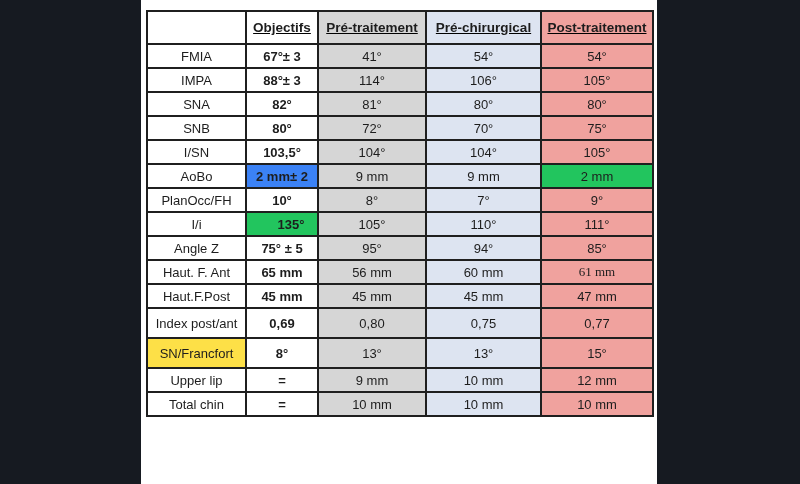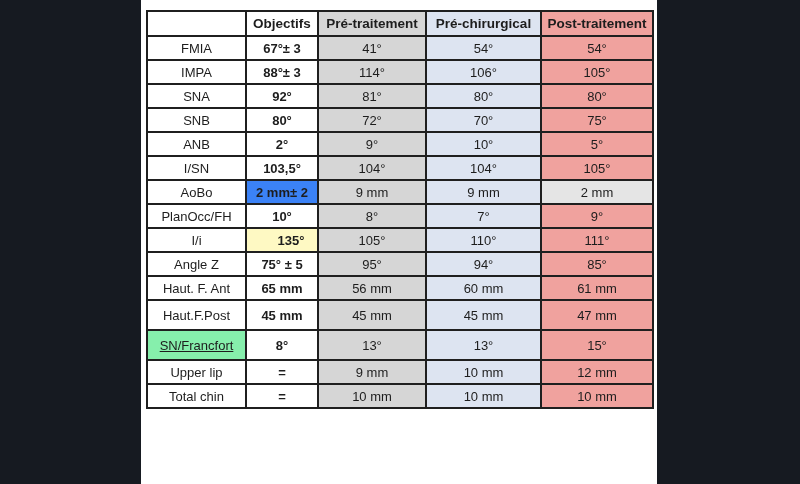--- a/index.html
+++ b/index.html
@@ -30,21 +30,21 @@
   table.ceph td {
     border: 2px solid #1f1f1f;
     text-align: center;
     vertical-align: middle;
     padding: 0 2px;
     font-size: 13px;
     color: #1d1d1d;
     overflow: hidden;
     white-space: nowrap;
   }
-  table.ceph thead tr { height: 25px; }
+  table.ceph thead tr { height: 33px; text-decoration: underline; }
   table.ceph thead th { font-weight: bold; font-size: 13.5px; }
   table.ceph tbody tr { height: 24px; }
   
   table.ceph tbody tr:nth-child(12),
   table.ceph tbody tr:nth-child(13) { height: 30px; }
   td.c-obj { font-weight: bold; }
 </style>
 </head>
 <body>
 
@@ -76,90 +76,90 @@
   </tr>
         <tr>
     <td class="c-label" style="background: rgb(255, 255, 255);">IMPA</td>
     <td class="c-obj" style="background: rgb(255, 255, 255);">88°± 3</td>
     <td class="c-pre" style="background: rgb(214, 214, 214);">114°</td>
     <td class="c-chir" style="background: rgb(221, 228, 241);">106°</td>
     <td class="c-post" style="background: rgb(240, 162, 158);">105°</td>
   </tr>
         <tr>
     <td class="c-label" style="background: rgb(255, 255, 255); border-radius: 11px;">SNA</td>
-    <td class="c-obj" style="background: rgb(255, 255, 255);">92°</td>
+    <td class="c-obj" style="background: rgb(255, 255, 255);">82°</td>
     <td class="c-pre" style="background: rgb(214, 214, 214);">81°</td>
     <td class="c-chir" style="background: rgb(221, 228, 241);">80°</td>
     <td class="c-post" style="background: rgb(240, 162, 158);">80°</td>
   </tr>
         <tr>
     <td class="c-label" style="background: rgb(255, 255, 255);">SNB</td>
     <td class="c-obj" style="background: rgb(255, 255, 255);">80°</td>
     <td class="c-pre" style="background: rgb(214, 214, 214);">72°</td>
     <td class="c-chir" style="background: rgb(221, 228, 241);">70°</td>
     <td class="c-post" style="background: rgb(240, 162, 158);">75°</td>
-  </tr>
-        <tr>
-    <td class="c-label" style="background: rgb(255, 255, 255);">ANB</td>
-    <td class="c-obj" style="background: rgb(255, 255, 255);">2°</td>
-    <td class="c-pre" style="background: rgb(214, 214, 214);">9°</td>
-    <td class="c-chir" style="background: rgb(221, 228, 241);">10°</td>
-    <td class="c-post" style="background: rgb(240, 162, 158);">5°</td>
   </tr>
         <tr>
     <td class="c-label" style="background: rgb(255, 255, 255);">I/SN</td>
     <td class="c-obj" style="background: rgb(255, 255, 255);">103,5°</td>
     <td class="c-pre" style="background: rgb(214, 214, 214);">104°</td>
     <td class="c-chir" style="background: rgb(221, 228, 241);">104°</td>
     <td class="c-post" style="background: rgb(240, 162, 158);">105°</td>
   </tr>
         <tr>
     <td class="c-label" style="background: rgb(255, 255, 255);">AoBo</td>
     <td class="c-obj" style="background: #3b82f6;">2 mm± 2</td>
     <td class="c-pre" style="background: rgb(214, 214, 214);">9 mm</td>
     <td class="c-chir" style="background: rgb(221, 228, 241);">9 mm</td>
-    <td class="c-post" style="background: #e5e5e5;">2 mm</td>
+    <td class="c-post" style="background: #22c55e;">2 mm</td>
   </tr>
         <tr>
     <td class="c-label" style="background: rgb(255, 255, 255);">PlanOcc/FH</td>
     <td class="c-obj" style="background: rgb(255, 255, 255);">10°</td>
     <td class="c-pre" style="background: rgb(214, 214, 214);">8°</td>
     <td class="c-chir" style="background: rgb(221, 228, 241);">7°</td>
     <td class="c-post" style="background: rgb(240, 162, 158);">9°</td>
   </tr>
         <tr>
     <td class="c-label" style="background: rgb(255, 255, 255); border-radius: 7px;">I/i</td>
-    <td class="c-obj" style="background: #fef9c3; padding-left: 20px;">135°</td>
+    <td class="c-obj" style="background: #22c55e; padding-left: 20px;">135°</td>
     <td class="c-pre" style="background: rgb(214, 214, 214);">105°</td>
     <td class="c-chir" style="background: rgb(221, 228, 241);">110°</td>
     <td class="c-post" style="background: rgb(240, 162, 158);">111°</td>
   </tr>
         <tr>
     <td class="c-label" style="background: rgb(255, 255, 255);">Angle Z</td>
     <td class="c-obj" style="background: rgb(255, 255, 255);">75° ± 5</td>
     <td class="c-pre" style="background: rgb(214, 214, 214);">95°</td>
     <td class="c-chir" style="background: rgb(221, 228, 241);">94°</td>
     <td class="c-post" style="background: rgb(240, 162, 158);">85°</td>
   </tr>
         <tr>
     <td class="c-label" style="background: rgb(255, 255, 255);">Haut. F. Ant</td>
     <td class="c-obj" style="background: rgb(255, 255, 255);">65 mm</td>
     <td class="c-pre" style="background: rgb(214, 214, 214);">56 mm</td>
     <td class="c-chir" style="background: rgb(221, 228, 241);">60 mm</td>
-    <td class="c-post" style="background: rgb(240, 162, 158);">61 mm</td>
+    <td class="c-post" style="background: rgb(240, 162, 158); font-family: Liberation Serif, serif;">61 mm</td>
   </tr>
         <tr>
     <td class="c-label" style="background: rgb(255, 255, 255);">Haut.F.Post</td>
     <td class="c-obj" style="background: rgb(255, 255, 255);">45 mm</td>
     <td class="c-pre" style="background: rgb(214, 214, 214);">45 mm</td>
     <td class="c-chir" style="background: rgb(221, 228, 241);">45 mm</td>
     <td class="c-post" style="background: rgb(240, 162, 158);">47 mm</td>
   </tr>
         <tr>
-    <td class="c-label" style="background: #86efac; text-decoration: underline;">SN/Francfort</td>
+    <td class="c-label" style="background: rgb(255, 255, 255);">Index post/ant</td>
+    <td class="c-obj" style="background: rgb(255, 255, 255);">0,69</td>
+    <td class="c-pre" style="background: rgb(214, 214, 214);">0,80</td>
+    <td class="c-chir" style="background: rgb(221, 228, 241);">0,75</td>
+    <td class="c-post" style="background: rgb(240, 162, 158);">0,77</td>
+  </tr>
+        <tr>
+    <td class="c-label" style="background: #fde047;">SN/Francfort</td>
     <td class="c-obj" style="background: rgb(255, 255, 255);">8°</td>
     <td class="c-pre" style="background: rgb(214, 214, 214);">13°</td>
     <td class="c-chir" style="background: rgb(221, 228, 241);">13°</td>
     <td class="c-post" style="background: rgb(240, 162, 158);">15°</td>
   </tr>
         <tr>
     <td class="c-label" style="background: rgb(255, 255, 255);">Upper lip</td>
     <td class="c-obj" style="background: rgb(255, 255, 255);">=</td>
     <td class="c-pre" style="background: rgb(214, 214, 214);">9 mm</td>
     <td class="c-chir" style="background: rgb(221, 228, 241);">10 mm</td>

